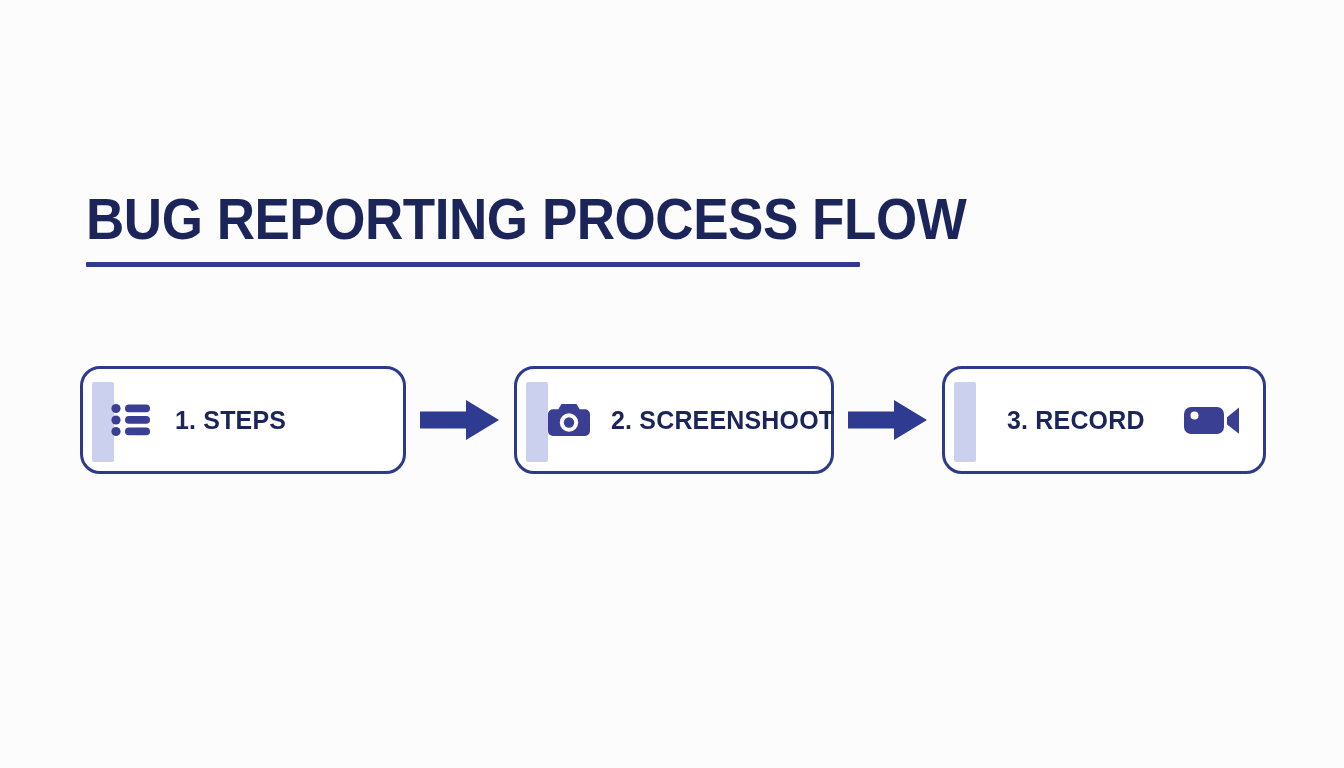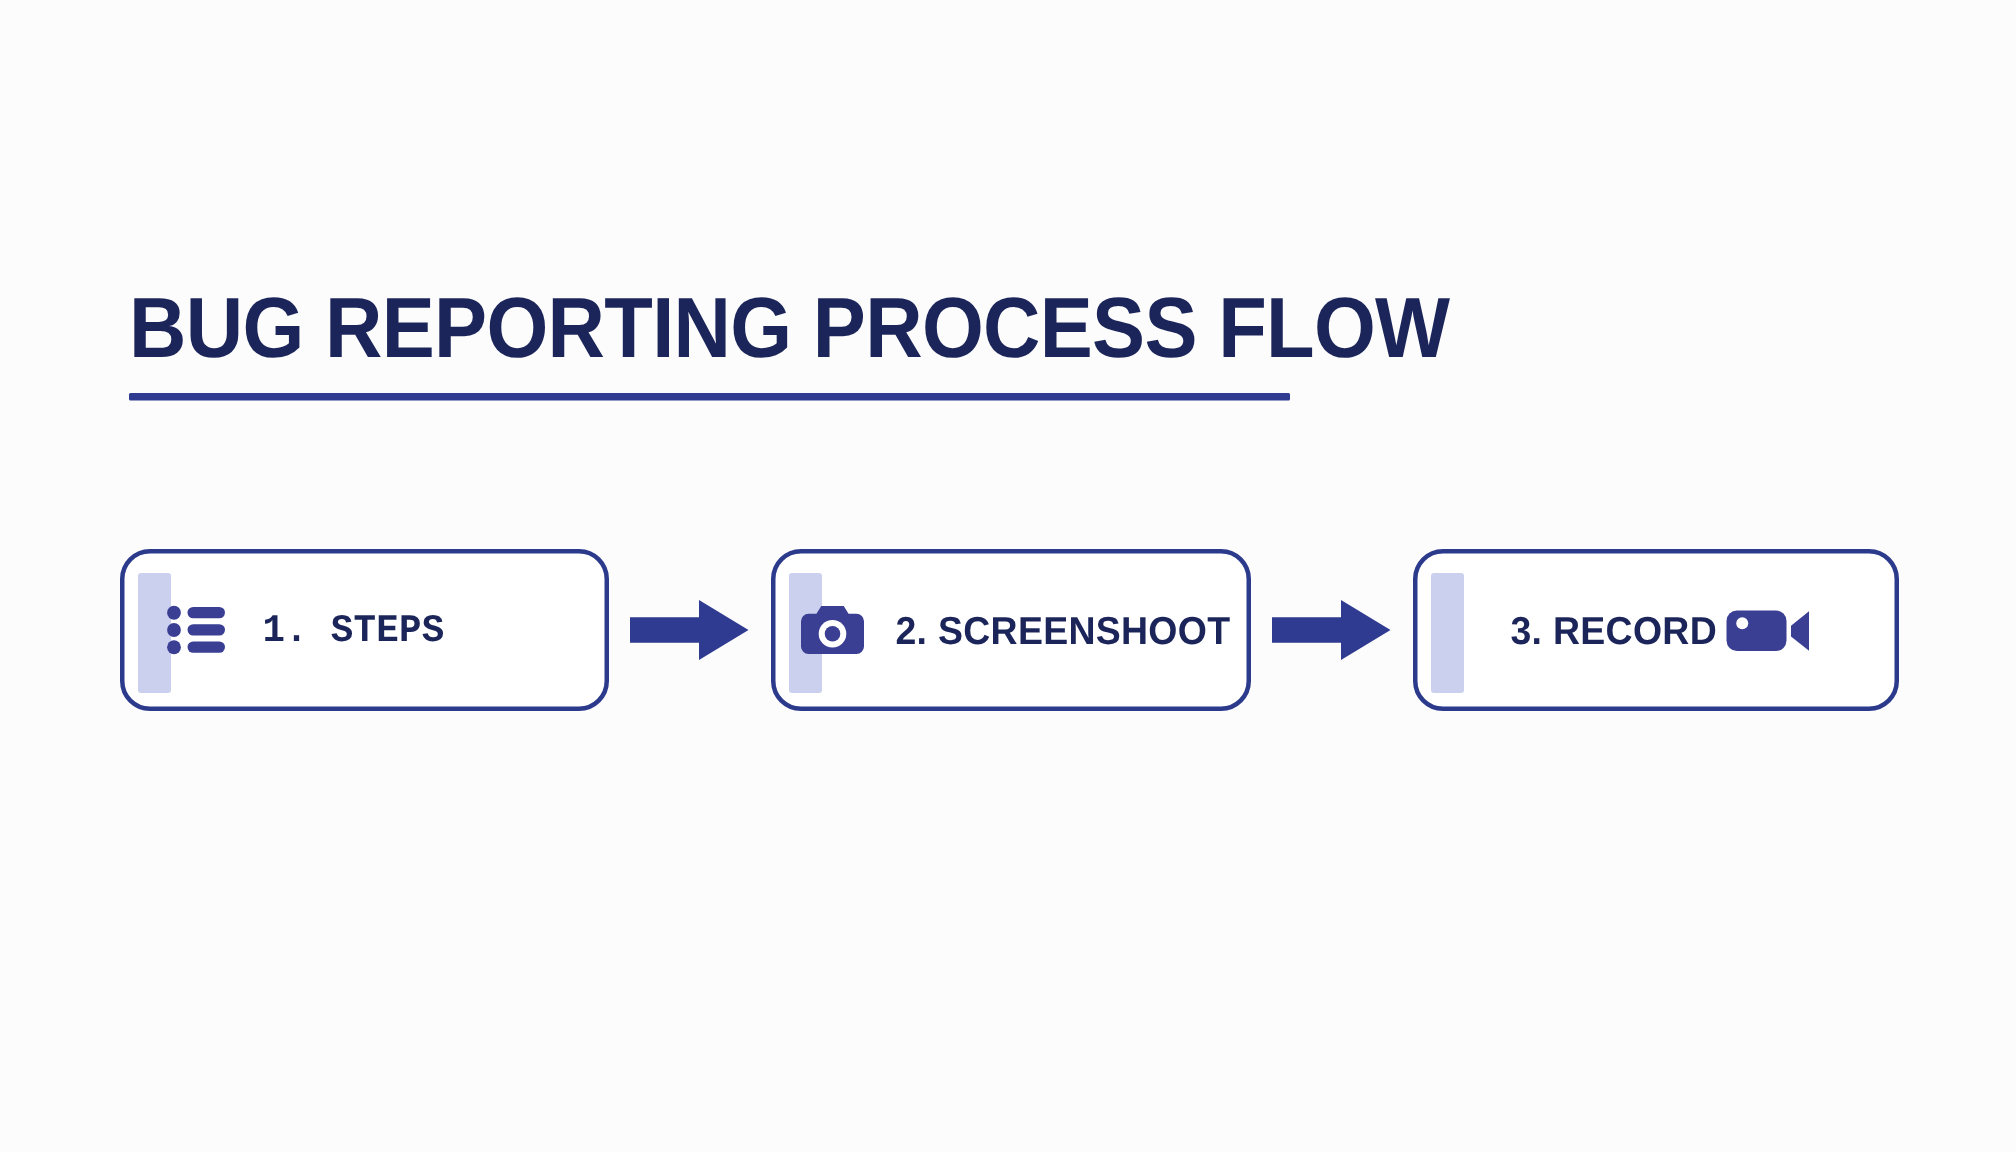--- a/index.html
+++ b/index.html
@@ -78,23 +78,23 @@
     border-radius: 2px;
   }
 
   .card-inner {
     position: relative;
     display: flex;
     align-items: center;
     width: 100%;
     z-index: 2;
   }
-  .card-1 .card-inner { padding-left: 28px; font-family: Liberation Mono, monospace; }
-  .card-2 .card-inner { padding-left: 16px; }
-  .card-3 .card-inner { padding-left: 62px; padding-right: 22px; justify-content: flex-start; }
+  .card-1 .card-inner { padding-left: 28px; }
+  .card-2 .card-inner { padding-left: 30px; }
+  .card-3 .card-inner { padding-left: 62px; padding-right: 22px; justify-content: space-between; }
 
   .step-label {
     font-size: 26px;
     font-weight: 700;
     color: #1b2559;
     letter-spacing: 0.2px;
     white-space: nowrap;
     transform: scaleX(0.96);
     transform-origin: left center;
   }

